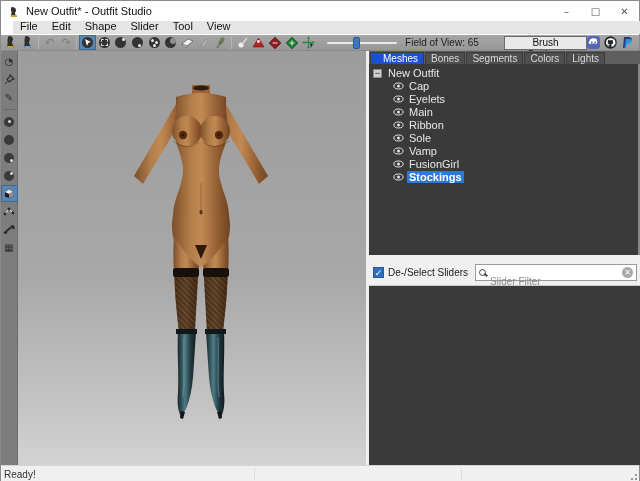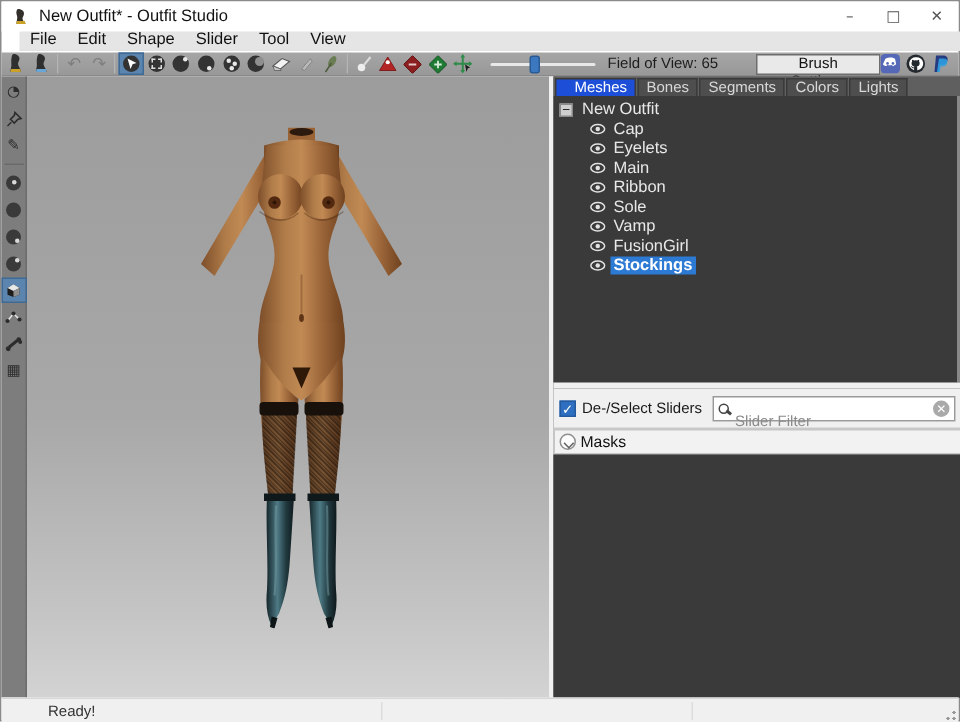--- a/index.html
+++ b/index.html
@@ -105,21 +105,21 @@
   .chev-circle { width:11px; height:11px; border-radius:50%; border:1px solid #8f8f8f;
     position:relative; margin-right:3px; background:#fdfdfd; }
   .chev-circle::after { content:""; position:absolute; left:3px; top:2.5px; width:3.5px; height:3.5px;
     border-right:1.3px solid #666; border-bottom:1.3px solid #666; transform:rotate(45deg); }
   .mask-label { font-size:10.5px; color:#111; }
   .slider-dark { position:absolute; left:0; top:252px; width:100%; height:162px; background:#3a3a3a; }
 
   
   .statusbar { position:absolute; left:0; top:464px; width:100%; height:17px; background:#f0f0f0;
     border-top:1px solid #d6d6d6; display:flex; align-items:center; }
-  .status-text { font-size:10px; color:#333; padding-left:3px;margin-left:28px; }
+  .status-text { font-size:10px; color:#333; padding-left:3px; }
   .ssep { position:absolute; top:2px; bottom:2px; width:1px; background:#dcdcdc; }
   .grip { position:absolute; right:1px; bottom:1px; width:10px; height:10px;
     background:
       radial-gradient(circle at 8px 8px, #999 1px, transparent 1.2px),
       radial-gradient(circle at 8px 4px, #999 1px, transparent 1.2px),
       radial-gradient(circle at 4px 8px, #999 1px, transparent 1.2px); }
 </style>
 </head>
 <body>
 
@@ -490,24 +490,20 @@
     <div class="sliderbar">
       <div class="chk">✓</div>
       <span class="chk-label">De-/Select Sliders</span>
       <div class="searchbox">
         <div class="mag"></div>
         <input type="text" placeholder="Slider Filter" style="">
         <div class="clearbtn">✕</div>
       </div>
     </div>
 
-    <div class="maskbar">
-      <div class="chev-circle"></div>
-      <span class="mask-label">Masks</span>
-    </div>
 
     <div class="slider-dark"></div>
   </div>
 
   <div class="statusbar">
     <span class="status-text">Ready!</span>
     <div class="ssep" style="left:253px"></div>
     <div class="ssep" style="left:460px"></div>
     <div class="grip"></div>
   </div>

